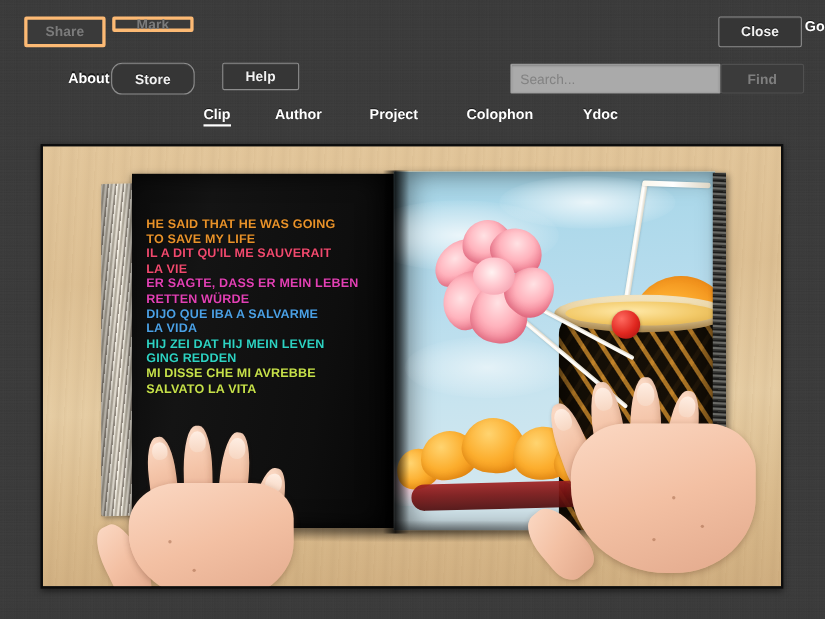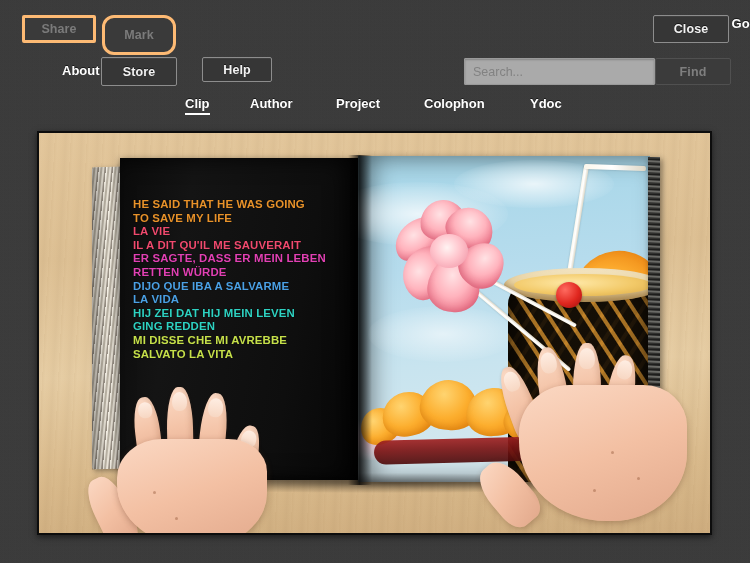--- a/index.html
+++ b/index.html
@@ -52,21 +52,21 @@
   .btn.disabled {
     border: 3px solid #fdba74;
     color: #7b7b7b;
     background-color: #3a3a3a;
     cursor: default;
     text-shadow: none;
     box-shadow: none;
   }
 
   #btn-share { left: 22px;  top: 15px; width: 74px; height: 28px; }
-  #btn-mark  { left: 102px; top: 15px; width: 74px; height: 40px; border-radius: 12px; }
+  #btn-mark  { left: 102px; top: 15px; width: 74px; height: 14px; }
   #btn-close { left: 653px; top: 15px; width: 76px; height: 28px; }
 
   #app-title {
     position: absolute;
     left: 0; top: 16px;
     width: 750px;
     text-align: right;
     font-size: 13px;
     font-weight: bold;
     color: #ffffff;
@@ -79,21 +79,21 @@
     position: absolute;
     left: 38px; top: 63px;
     font-size: 13px;
     font-weight: bold;
     color: #ffffff;
     text-shadow: 0 -1px 0 rgba(0,0,0,0.6);
     cursor: pointer;
     user-select: none;
     margin-left: 24px;
   }
-  #btn-store { left: 101px; top: 57px; width: 76px; height: 29px; }
+  #btn-store { left: 101px; top: 57px; width: 76px; height: 29px; border-radius: 10px; }
   #btn-help  { left: 202px; top: 57px; width: 70px; height: 25px; }
 
   #search-input {
     position: absolute;
     left: 464px; top: 58px;
     width: 191px; height: 27px;
     box-sizing: border-box;
     background-color: #aaaaaa;
     border: 1px solid #9a9a9a;
     border-radius: 1px;
@@ -478,22 +478,22 @@
       <div class="knot" id="knot-d"></div>
 
       <div id="book">
 
         <div id="page-stack-left"></div>
 
         <div id="page-left">
           <div id="poem">
               <div class="poem-line" style="color: rgb(232, 146, 42);">HE SAID THAT HE WAS GOING</div>
               <div class="poem-line" style="color: rgb(232, 146, 42);">TO SAVE MY LIFE</div>
+              <div class="poem-line" style="color: rgb(240, 74, 110);">IL A DIT QU'IL ME SAUVERAIT</div>
               <div class="poem-line" style="color: rgb(240, 74, 110);">LA VIE</div>
-              <div class="poem-line" style="color: rgb(240, 74, 110);">IL A DIT QU'IL ME SAUVERAIT</div>
               <div class="poem-line" style="color: rgb(226, 65, 180);">ER SAGTE, DASS ER MEIN LEBEN</div>
               <div class="poem-line" style="color: rgb(226, 65, 180);">RETTEN WÜRDE</div>
               <div class="poem-line" style="color: rgb(75, 160, 228);">DIJO QUE IBA A SALVARME</div>
               <div class="poem-line" style="color: rgb(75, 160, 228);">LA VIDA</div>
               <div class="poem-line" style="color: rgb(46, 210, 194);">HIJ ZEI DAT HIJ MEIN LEVEN</div>
               <div class="poem-line" style="color: rgb(46, 210, 194);">GING REDDEN</div>
               <div class="poem-line" style="color: rgb(198, 224, 74);">MI DISSE CHE MI AVREBBE</div>
               <div class="poem-line" style="color: rgb(198, 224, 74);">SALVATO LA VITA</div>
             </div>
         </div>

